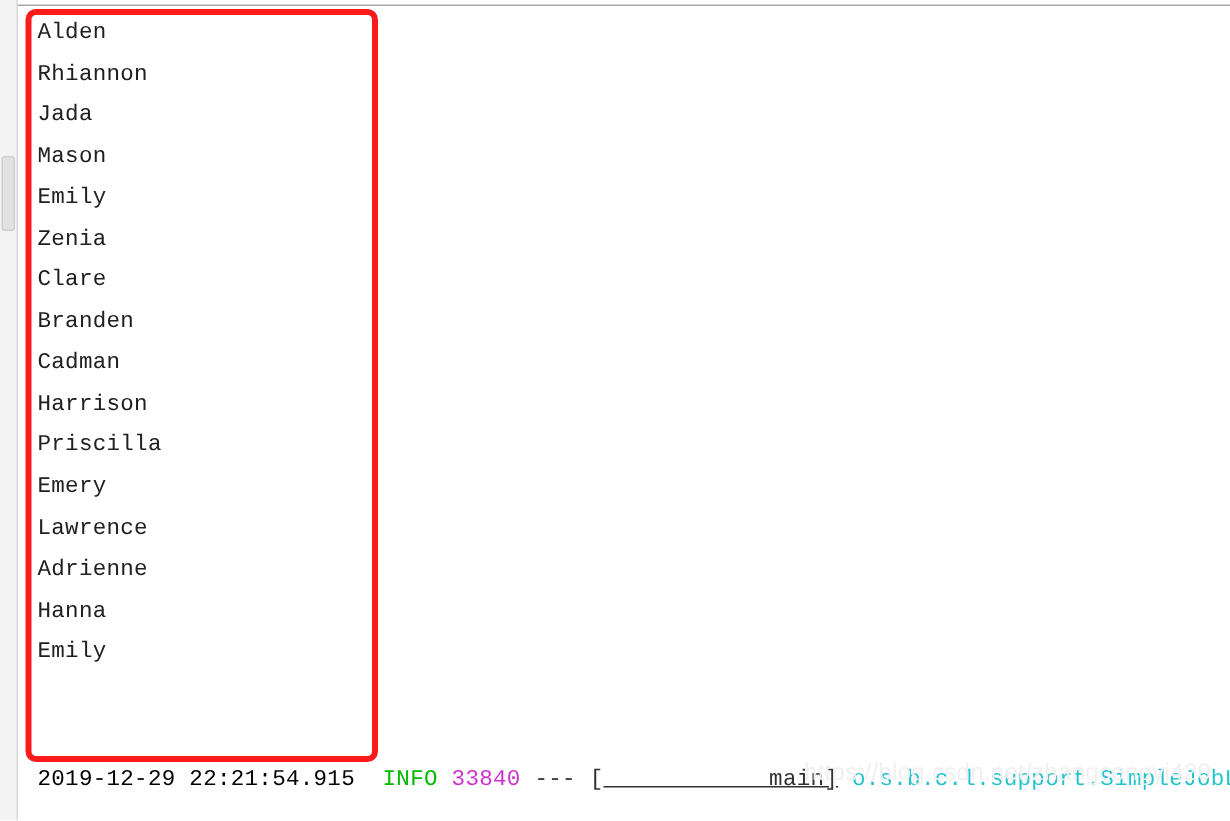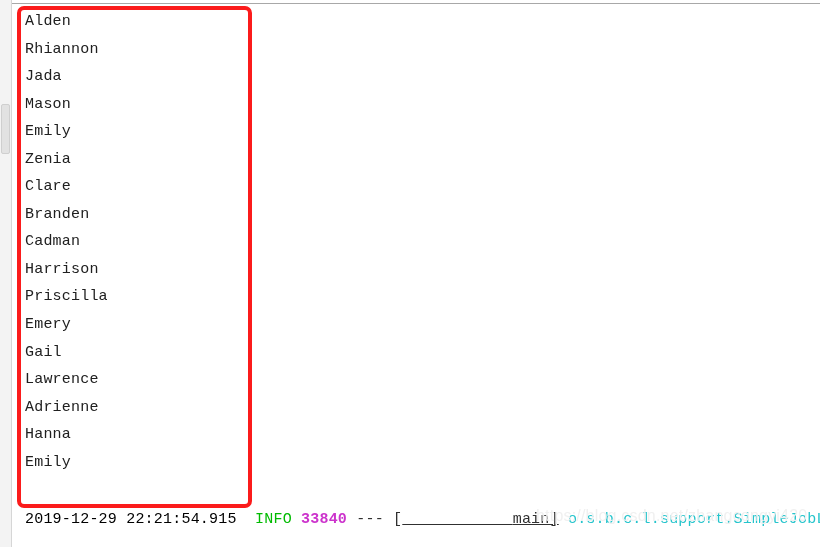--- a/index.html
+++ b/index.html
@@ -93,21 +93,21 @@
     position: absolute;
     left: 13px;
     top: 504px;
     white-space: pre;
     font-size: 15px;
     letter-spacing: 0.2px;
     line-height: 22px;
   }
   .log-ts     { color: #000000; font-family: Liberation Mono, monospace; }
   .log-level  { color: #00bb00; }
-  .log-pid    { color: #cc33cc; font-weight: bold; }
+  .log-pid    { color: #cc33cc; }
   .log-dash   { color: #303030; }
   .log-thread { color: #303030; text-decoration: underline; }
   .log-logger { color: #25c4cc; }
 
   
   .annot-box {
     position: absolute;
     left: 17px;
     top: 6px;
     width: 235px;
@@ -150,21 +150,20 @@
       <li>Jada</li>
       <li>Mason</li>
       <li>Emily</li>
       <li>Zenia</li>
       <li>Clare</li>
       <li>Branden</li>
       <li>Cadman</li>
       <li>Harrison</li>
       <li>Priscilla</li>
       <li>Emery</li>
-      <li>Gail</li>
       <li>Lawrence</li>
       <li>Adrienne</li>
       <li>Hanna</li>
       <li>Emily</li>
     </ul>
 
     <div class="log-line"><span class="log-ts">2019-12-29 22:21:54.915</span><span class="log-ts">  </span><span class="log-level">INFO</span><span class="log-ts"> </span><span class="log-pid">33840</span><span class="log-dash"> --- [</span><span class="log-thread">            </span><span class="log-thread">main]</span><span class="log-ts"> </span><span class="log-logger">o.s.b.c.l.support.SimpleJobLau</span></div>
 
   </div>
 

